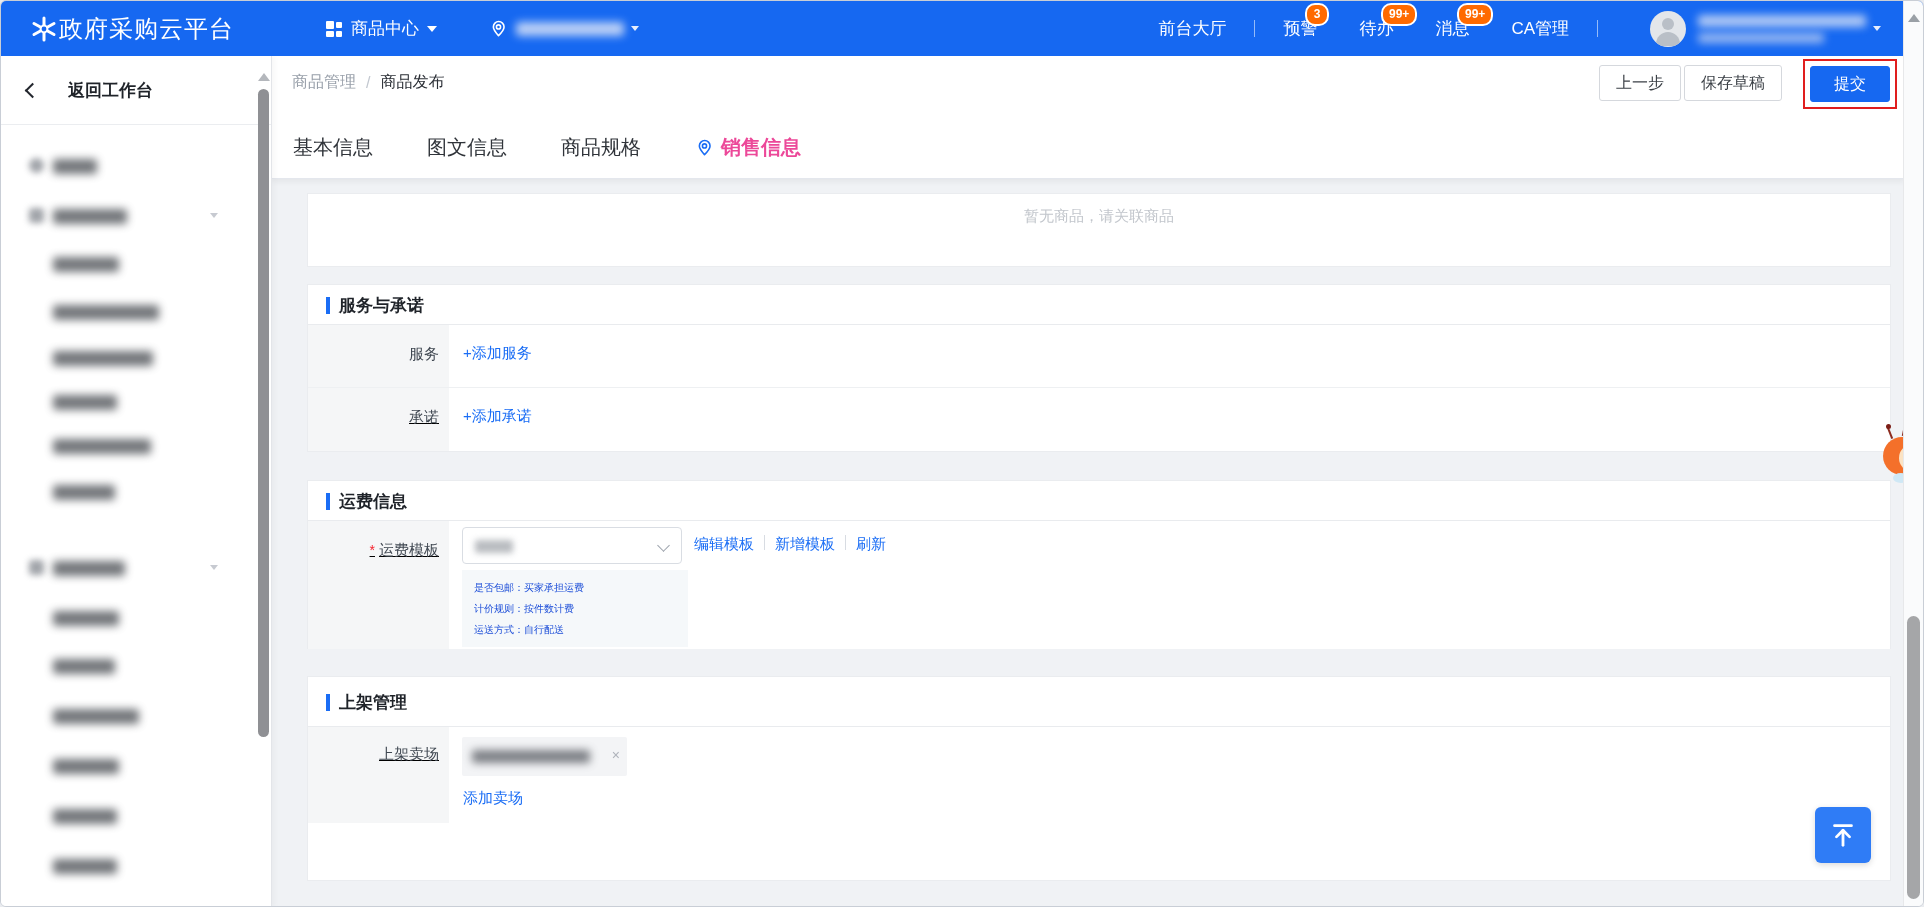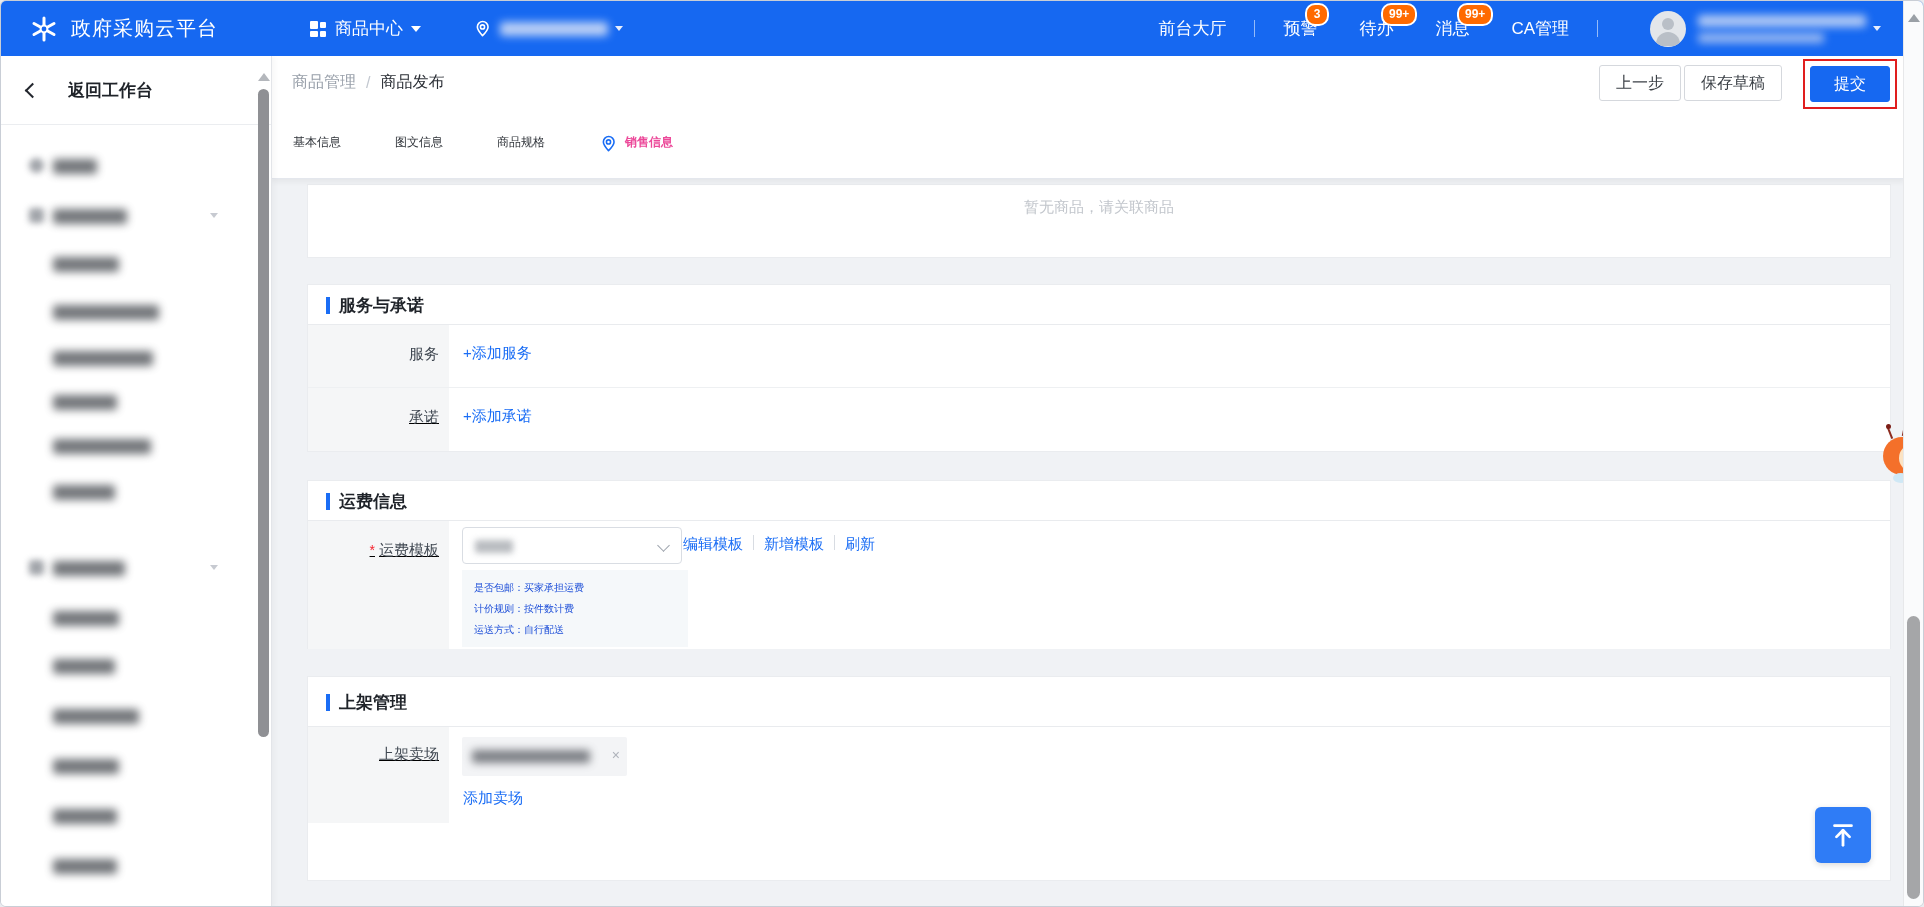--- a/index.html
+++ b/index.html
@@ -13,21 +13,21 @@
     background:#fff; border:1px solid #c9ced6; border-radius:6px;
     overflow:hidden;
   }
   
   .header {
     position:absolute; left:0; top:0; width:1924px; height:55px;
     background:#1668f1; display:flex; align-items:center;
     padding:0 44px 0 28px; color:#fff; z-index:10;
   }
   .logo-icon { width:30px; height:30px; flex:0 0 auto; }
-  .app-title { font-size:20px; font-weight:500; margin-left:12px; letter-spacing:1px; white-space:nowrap; }
+  .app-title { font-size:24px; font-weight:500; margin-left:0; letter-spacing:1px; white-space:nowrap; }
   .nav-item { display:flex; align-items:center; cursor:pointer; white-space:nowrap; }
   .nav-product { margin-left:92px; font-size:17px; }
   .grid-icon { display:grid; grid-template-columns:8px 6px; grid-template-rows:8px 6px; gap:2px; margin-right:9px; }
   .grid-icon span { background:#fff; border-radius:1px; }
   .grid-icon span:nth-child(2){ width:6px; height:6px; align-self:start; justify-self:end; margin-top:1px;}
   .caret-down { width:0; height:0; border-left:5px solid transparent; border-right:5px solid transparent; border-top:6px solid #fff; margin-left:8px; }
   .loc-item { margin-left:52px; }
   .pin-icon { width:19px; height:19px; margin-right:8px; }
   .blur-blob { filter:blur(4px); border-radius:3px; }
   .loc-blob { width:108px; height:14px; background:#d7e2f7; opacity:.85; }
@@ -76,44 +76,44 @@
   .breadcrumb { position:absolute; left:20px; top:16px; font-size:16px; display:flex; align-items:center; }
   .bc-parent { color:#99a0aa; cursor:pointer; }
   .bc-sep { color:#c3c8d0; margin:0 10px; }
   .bc-current { color:#2b2f36; font-weight:500; }
   .btn { position:absolute; top:9px; height:36px; background:#fff; border:1px solid #d5d8dd; border-radius:3px; font-size:16px; color:#3a3f45; text-align:center; line-height:34px; cursor:pointer; padding:0 16px; }
   .btn-prev { left:1327px; }
   .btn-draft { left:1412px;text-align:center; }
   .submit-annotation { position:absolute; left:1531px; top:3px; width:94px; height:50px; border:2px solid #e01e1e; display:flex; align-items:center; justify-content:center; }
   .btn-submit { position:static; background:#1668f1; border-color:#1668f1; color:#fff; width:80px; padding:0; }
   .tabs { position:absolute; left:21px; top:78px; display:flex; list-style:none; }
-  .tab { margin-right:54px; font-size:12px; color:#30343a; cursor:pointer; display:flex; align-items:flex-start; padding-bottom:14px; }
+  .tab { margin-right:54px; font-size:20px; color:#30343a; cursor:pointer; display:flex; align-items:center; padding-bottom:14px; }
   .tab.active { color:#ec4899; font-weight:700; }
   .tab-pin { width:19px; height:19px; margin-right:7px; }
 
   
   .content { position:absolute; left:271px; top:178px; width:1633px; height:729px; background:#f0f2f5; }
   .card { position:absolute; left:35px; width:1584px; background:#fff; border:1px solid #eaecef; }
-  .card-empty { top:5px; height:74px; display:flex; align-items:flex-start; justify-content:center; padding-top:13px; }
+  .card-empty { top:14px; height:74px; display:flex; align-items:flex-start; justify-content:center; padding-top:13px; }
   .empty-text { color:#c2c6cc; font-size:15px; }
   .sec-head { position:relative; height:40px; border-bottom:1px solid #e9ebee; }
   .sec-bar { position:absolute; left:18px; top:12px; width:4px; height:17px; background:#1a6df5; }
   .sec-title { position:absolute; left:31px; top:9px; font-size:17px; font-weight:700; color:#1f2329; }
   .frow { position:relative; display:flex; border-bottom:1px solid #eef0f2; }
   .frow:last-child { border-bottom:none;text-decoration:underline; }
   .flabel { width:141px; background:#f5f6f7; flex:0 0 auto; text-align:right; padding:20px 10px 0 0; font-size:15px; color:#3f4751; }
   .req { color:#f5222d; margin-right:4px; font-size:14px; }
   .fvalue { flex:1; position:relative; background:#fff; }
   .link { color:#1a6df5; font-size:15px; cursor:pointer; text-decoration:none; display:inline-block; }
 
   
   .select-box { position:absolute; left:13px; top:6px; width:220px; height:37px; border:1px solid #d9dde3; border-radius:4px; background:#fff; cursor:pointer; }
   .select-blob { position:absolute; left:12px; top:12px; width:38px; height:13px; background:#8b9097; opacity:.6; filter:blur(3px); border-radius:2px; }
   .select-chev { position:absolute; right:13px; top:13px; width:9px; height:9px; border-right:1.6px solid #9ba1ab; border-bottom:1.6px solid #9ba1ab; transform:rotate(45deg); }
-  .tpl-links { position:absolute; left:234px; top:14px; display:flex; align-items:flex-start; }
+  .tpl-links { position:absolute; left:245px; top:14px; display:flex; align-items:flex-start; }
   .tpl-links .link { font-size:15px; }
   .vsep { width:1px; height:15px; background:#d8dce2; margin:0 10px; }
   .freight-info { position:absolute; left:13px; top:49px; width:226px; height:77px; background:#f5f8fa; padding:7px 12px; }
   .freight-info div { font-size:10px; color:#1d4ed8; line-height:21px; }
 
   
   .radio-row { position:absolute; left:23px; top:17px; display:flex; align-items:center; }
   .radio { width:18px; height:18px; border-radius:50%; position:relative; cursor:pointer; flex:0 0 auto; }
   .radio.on { border:2px solid #1a6df5; }
   .radio.on::after { content:""; position:absolute; left:3px; top:3px; width:8px; height:8px; border-radius:50%; background:#1a6df5; }

